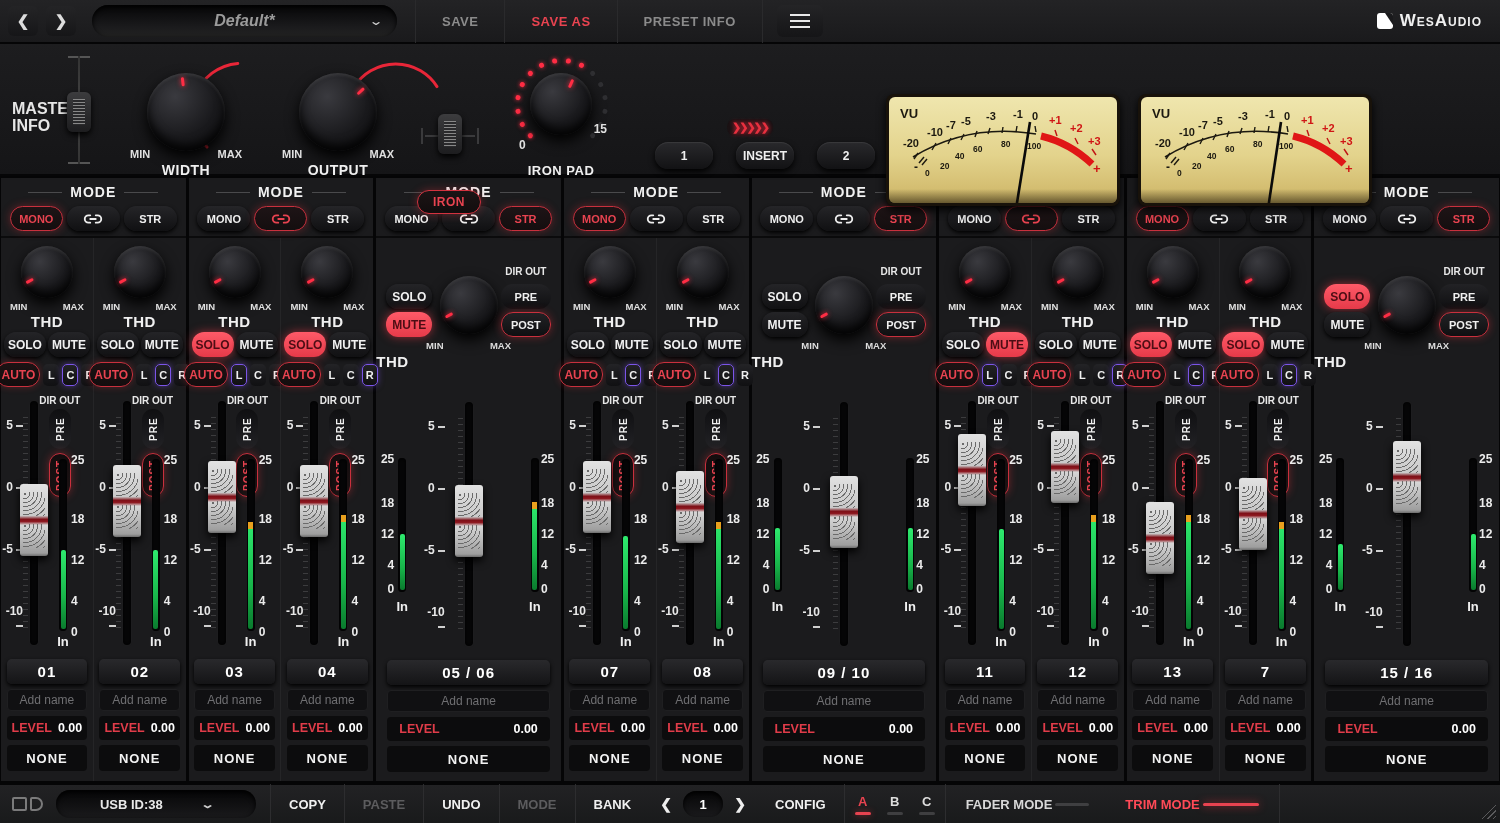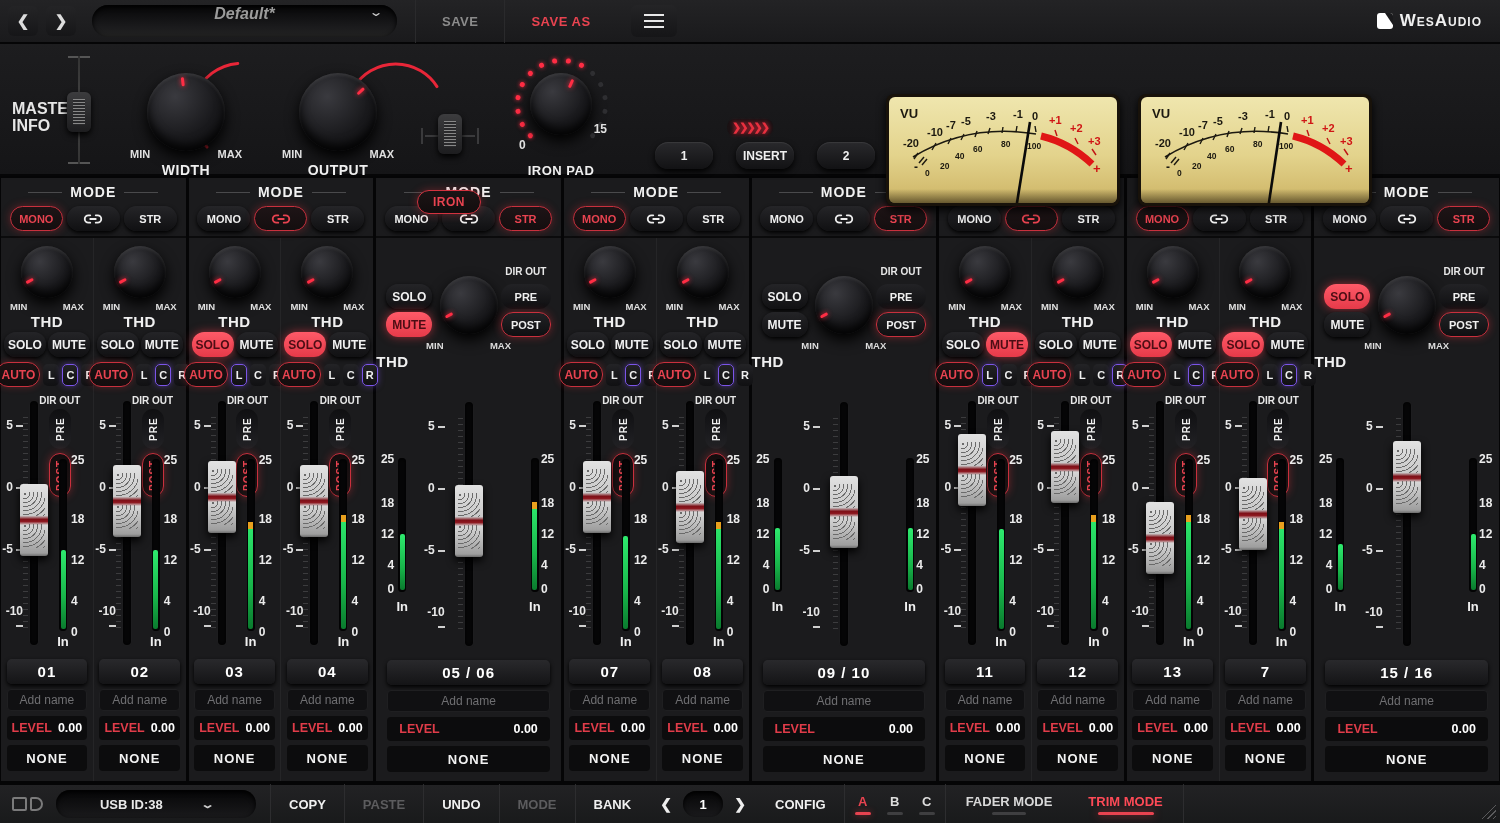--- a/index.html
+++ b/index.html
@@ -2,21 +2,21 @@
 <html><head>
 <meta charset="utf-8">
 <style>
   *{box-sizing:border-box;margin:0;padding:0;font-family:"Liberation Sans",sans-serif;-webkit-user-select:none}
   html,body{width:1500px;height:823px;background:#0d0d0e;overflow:hidden;color:#ddd}
   .app{width:1500px;height:823px;display:flex;flex-direction:column;background:#121214}
   button{background:none;border:none;color:inherit;font:inherit;cursor:pointer}
   
   .topbar{height:44px;background:linear-gradient(#232325,#1a1a1c);border-bottom:2px solid #050506;display:flex;align-items:center;position:relative}
   .navbtn{width:30px;height:30px;margin-left:8px;border-radius:6px;background:linear-gradient(#242426,#161618);color:#ddd;font-size:15px;font-weight:bold;display:flex;align-items:center;justify-content:center}
-  .preset{width:305px;height:32px;margin-left:16px;border-radius:16px;background:linear-gradient(#060607,#1b1b1d 70%,#222);box-shadow:inset 0 2px 5px #000;display:flex;align-items:flex-start;justify-content:center;position:relative;cursor:pointer}
+  .preset{width:305px;height:32px;margin-left:16px;border-radius:16px;background:linear-gradient(#060607,#1b1b1d 70%,#222);box-shadow:inset 0 2px 5px #000;display:flex;align-items:center;justify-content:center;position:relative;cursor:pointer}
   .preset .pname{color:#9b9b9b;font-style:italic;font-size:16px;font-weight:bold}
   .preset .chev{position:absolute;right:16px;color:#cfcfcf;font-size:12px;transform:scaleX(1.5)}
   .tbtn{height:44px;padding:0 26px;font-size:13px;font-weight:bold;letter-spacing:.5px;color:#8b8b8b;border-left:1px solid #2a2a2c;display:flex;align-items:center}
   .tbtn.first{margin-left:18px;border-left:1px solid #2a2a2c}
   .tbtn.red{color:#e84350}
   .tbtn.last{border-right:1px solid #2a2a2c}
   .burger{width:46px;height:32px;margin-left:14px;border-radius:6px;background:linear-gradient(#242426,#151517);display:flex;flex-direction:column;align-items:center;justify-content:center;gap:4px}
   .burger i{display:block;width:20px;height:2px;background:#e8e8e8}
   .brand{position:absolute;right:18px;display:flex;align-items:center;gap:7px;color:#efefef}
   .brand .mark{width:16px;height:16px;background:#fff;border-radius:3px;position:relative;overflow:hidden}
@@ -149,21 +149,21 @@
   .bsep{width:1px;height:40px;background:#2d2d2f;margin:0 2px}
   .bbtn{padding:0 16px;height:40px;display:flex;align-items:center;color:#f0f0f0}
   .bbtn.dim{color:#5c5c5e}
   .pager{display:flex;align-items:center;gap:4px;margin:0 6px}
   .pgchev{width:26px;height:26px;color:#eee;font-size:14px;display:flex;align-items:center;justify-content:center}
   .pgnum{width:40px;height:26px;border-radius:13px;background:linear-gradient(#060607,#1a1a1c);box-shadow:inset 0 2px 4px #000;color:#fff;display:flex;align-items:center;justify-content:center}
   .abc{width:32px;height:40px;display:flex;flex-direction:column;align-items:center;justify-content:center;gap:3px}
   .abc .ul{width:16px;height:3px;border-radius:2px;background:#3f3f41}
   .abc.ared{color:#e84350}
   .abc.ared .ul{background:#e84350;box-shadow:0 0 6px rgba(230,50,60,.6)}
-  .mode2{height:40px;padding:0 18px;display:flex;flex-direction:column;align-items:center;justify-content:center;gap:3px;color:#d8d8d8}
+  .mode2{height:40px;padding:0 18px;display:flex;flex-direction:row;align-items:center;justify-content:center;gap:3px;color:#d8d8d8}
   .mode2 .ul{width:56px;height:3px;border-radius:2px;background:#3f3f41}
   .mode2.tred{color:#ff4a57}
   .mode2.tred .ul{background:#e84350;box-shadow:0 0 8px rgba(230,50,60,.7)}
   .grip{position:absolute;right:4px;bottom:4px;width:18px;height:18px;background:repeating-linear-gradient(135deg,transparent 0 3px,#5a5a5c 3px 4px);clip-path:polygon(100% 0,100% 100%,0 100%)}
 </style>
 </head>
 <body>
 
 <div class="app">
 
@@ -173,20 +173,21 @@
       </button>
     <button class="navbtn">
         <span>❯</span>
       </button>
     <div class="preset">
       <span class="pname">Default*</span>
       <span class="chev">⌄</span>
     </div>
     <button class="tbtn first">SAVE</button>
     <button class="tbtn red">SAVE AS</button>
+    <button class="tbtn last">PRESET INFO</button>
     <button class="burger">
         <i></i>
         <i></i>
         <i></i>
       </button>
     <div class="brand">
       <span class="mark"></span>
       <span class="btxt">WesAudio</span>
     </div>
   </div>

